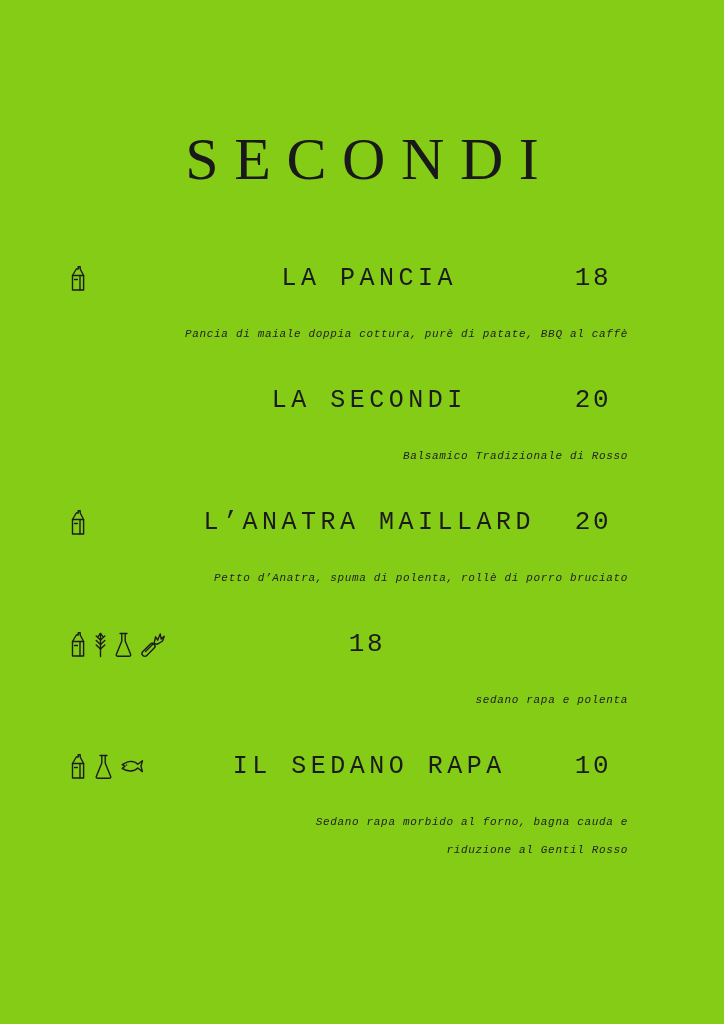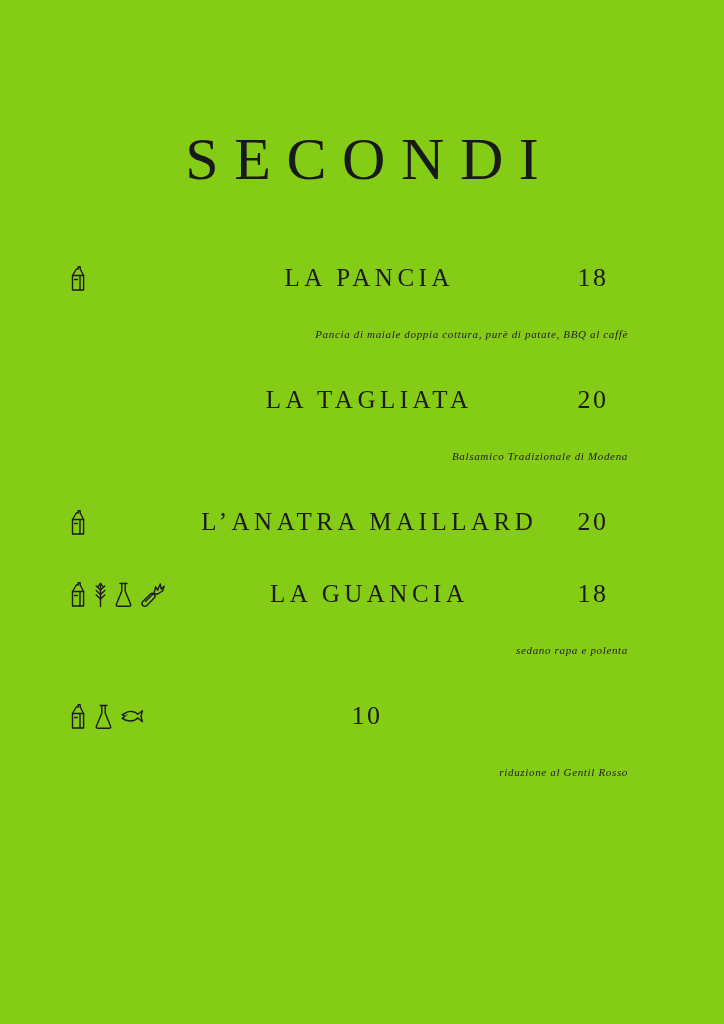--- a/index.html
+++ b/index.html
@@ -21,20 +21,21 @@
     font-size: 60px;
     font-weight: 400;
     letter-spacing: 0.26em;
     text-indent: 0.26em;
     line-height: 66px;
     color: #191919;
   }
   .menu {
     margin-top: 66px;
     padding: 0 96px 0 68px;
+    font-family: Liberation Mono, monospace;
   }
   .item + .item { margin-top: 32px; }
   .item-row {
     display: grid;
     grid-template-columns: 108px 1fr 70px;
     align-items: center;
     min-height: 40px;
   }
   .icons {
     display: flex;
@@ -92,43 +93,46 @@
       <div class="price">18</div>
     </div>
     <div class="desc">
           <div class="line">Pancia di maiale doppia cottura, purè di patate, BBQ al caffè</div>
         </div>
   </div>
 
   <div class="item">
     <div class="item-row">
       <div class="icons"></div>
-      <div class="name">LA TAGLIATA</div>
+      <div class="name">LA SECONDI</div>
       <div class="price">20</div>
     </div>
     <div class="desc">
-          <div class="line">Balsamico Tradizionale di Modena</div>
+          <div class="line">Balsamico Tradizionale di Rosso</div>
         </div>
   </div>
 
   <div class="item">
     <div class="item-row">
       <div class="icons">
             <span class="icon">
               <svg width="20" height="27" viewBox="0 0 20 27" fill="none" stroke="currentColor" stroke-width="1.4" stroke-linecap="round" stroke-linejoin="round">
                 <path d="M4.5 25 V10.5 L8.3 4 H10.2 V1.8 H12.2 V4 L15.6 10.5 V25 Z"></path>
                 <path d="M4.5 10.5 H15.6"></path>
                 <path d="M12 10.5 V25"></path>
                 <path d="M6.6 14.5 H9.4"></path>
               </svg>
             </span>
           </div>
       <div class="name">L’ANATRA MAILLARD</div>
       <div class="price">20</div>
     </div>
+    <div class="desc">
+          <div class="line">Petto d’Anatra, spuma di polenta, rollè di porro bruciato</div>
+        </div>
   </div>
 
   <div class="item">
     <div class="item-row">
       <div class="icons">
             <span class="icon">
               <svg width="20" height="27" viewBox="0 0 20 27" fill="none" stroke="currentColor" stroke-width="1.4" stroke-linecap="round" stroke-linejoin="round">
                 <path d="M4.5 25 V10.5 L8.3 4 H10.2 V1.8 H12.2 V4 L15.6 10.5 V25 Z"></path>
                 <path d="M4.5 10.5 H15.6"></path>
                 <path d="M12 10.5 V25"></path>
@@ -155,21 +159,20 @@
               </svg>
             </span>
             <span class="icon">
               <svg width="27" height="27" viewBox="0 0 27 27" fill="none" stroke="currentColor" stroke-width="1.4" stroke-linecap="round" stroke-linejoin="round">
                 <rect x="1.5" y="16" width="16" height="5.6" rx="2.8" transform="rotate(-45 9.5 18.8)"></rect>
                 <path d="M6.5 20.5 L14 13"></path>
                 <path d="M15 12.5 L16.6 5.8 L18.6 9.2 L21.2 3 L22.2 8 L25.2 5.2 L23.6 10 L18.4 13.2 Z"></path>
               </svg>
             </span>
           </div>
-      <div class="name">LA GUANCIA</div>
       <div class="price">18</div>
     </div>
     <div class="desc">
           <div class="line">sedano rapa e polenta</div>
         </div>
   </div>
 
   <div class="item">
     <div class="item-row">
       <div class="icons">
@@ -187,20 +190,22 @@
                 <path d="M8.8 2.5 V10 L3.4 23.2 C2.9 24.6 3.7 25.2 5 25.2 H16 C17.3 25.2 18.1 24.6 17.6 23.2 L12.2 10 V2.5"></path>
               </svg>
             </span>
             <span class="icon">
               <svg width="29" height="19" viewBox="0 0 29 19" fill="none" stroke="currentColor" stroke-width="1.4" stroke-linecap="round" stroke-linejoin="round">
                 <path d="M3.2 7.6 L6 9.2 L3.2 11.4 C8 15 15.5 14.8 18.8 11 L23.4 14.6 L22 9.2 L23.4 3.8 L18.8 7.2 C16.2 4.2 10.2 3.2 6 6.2 Z"></path>
                 <circle cx="7.6" cy="8" r="0.7" fill="currentColor" stroke="none"></circle>
               </svg>
             </span>
           </div>
+      <div class="name">IL SEDANO RAPA</div>
       <div class="price">10</div>
     </div>
     <div class="desc">
+          <div class="line">Sedano rapa morbido al forno, bagna cauda e</div>
           <div class="line">riduzione al Gentil Rosso</div>
         </div>
   </div>
 </div>
 </div>
 
 </body></html>

